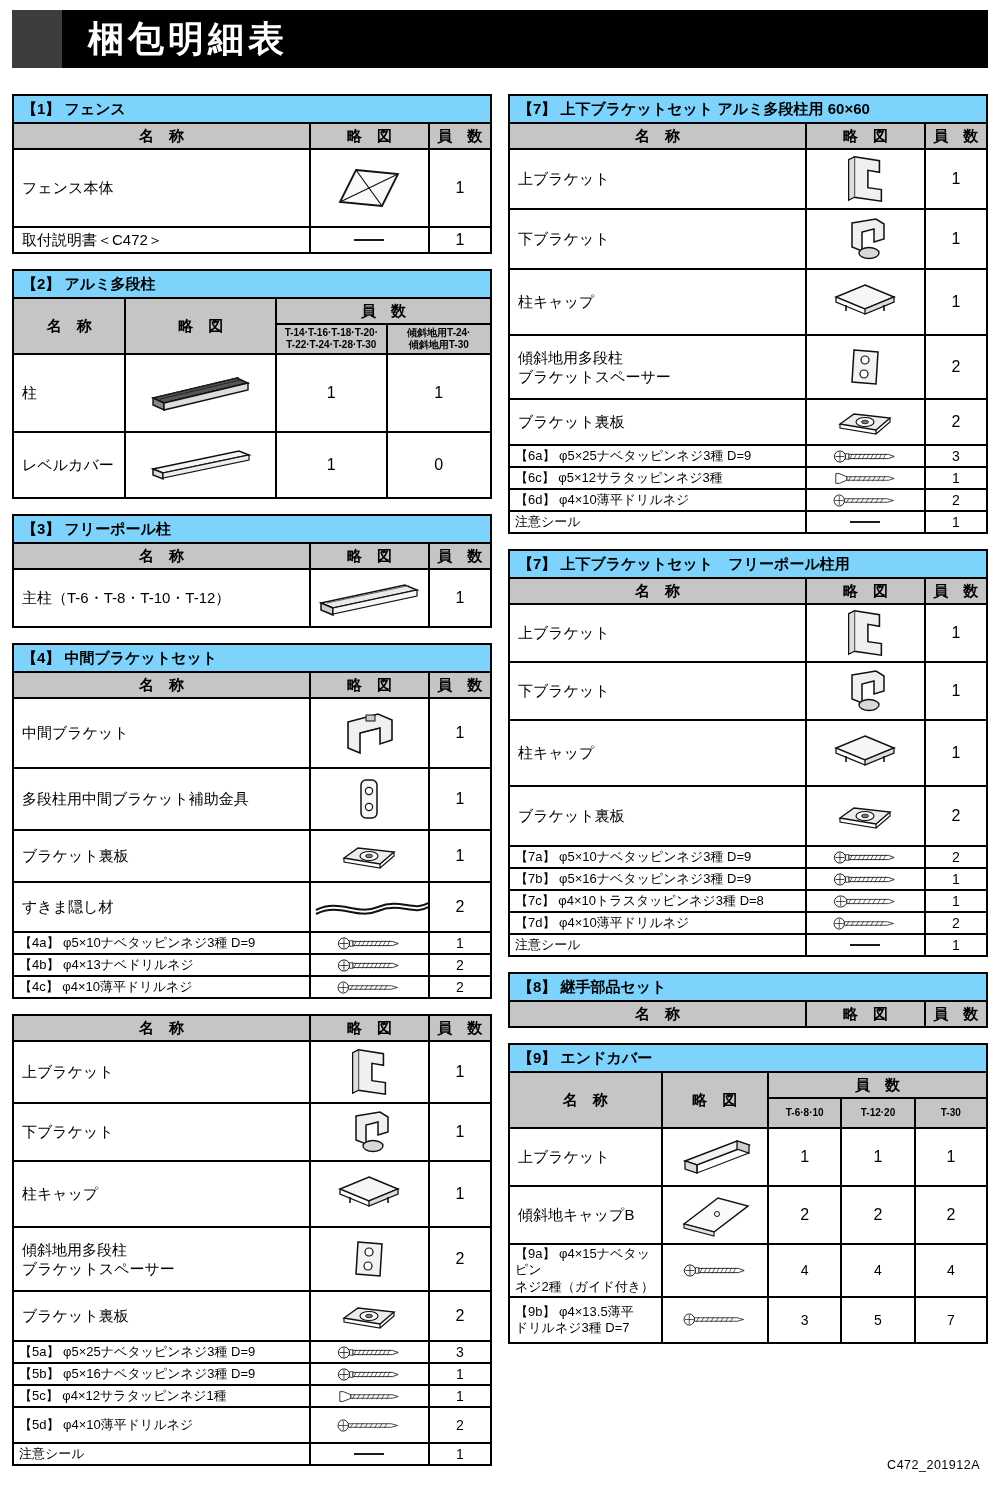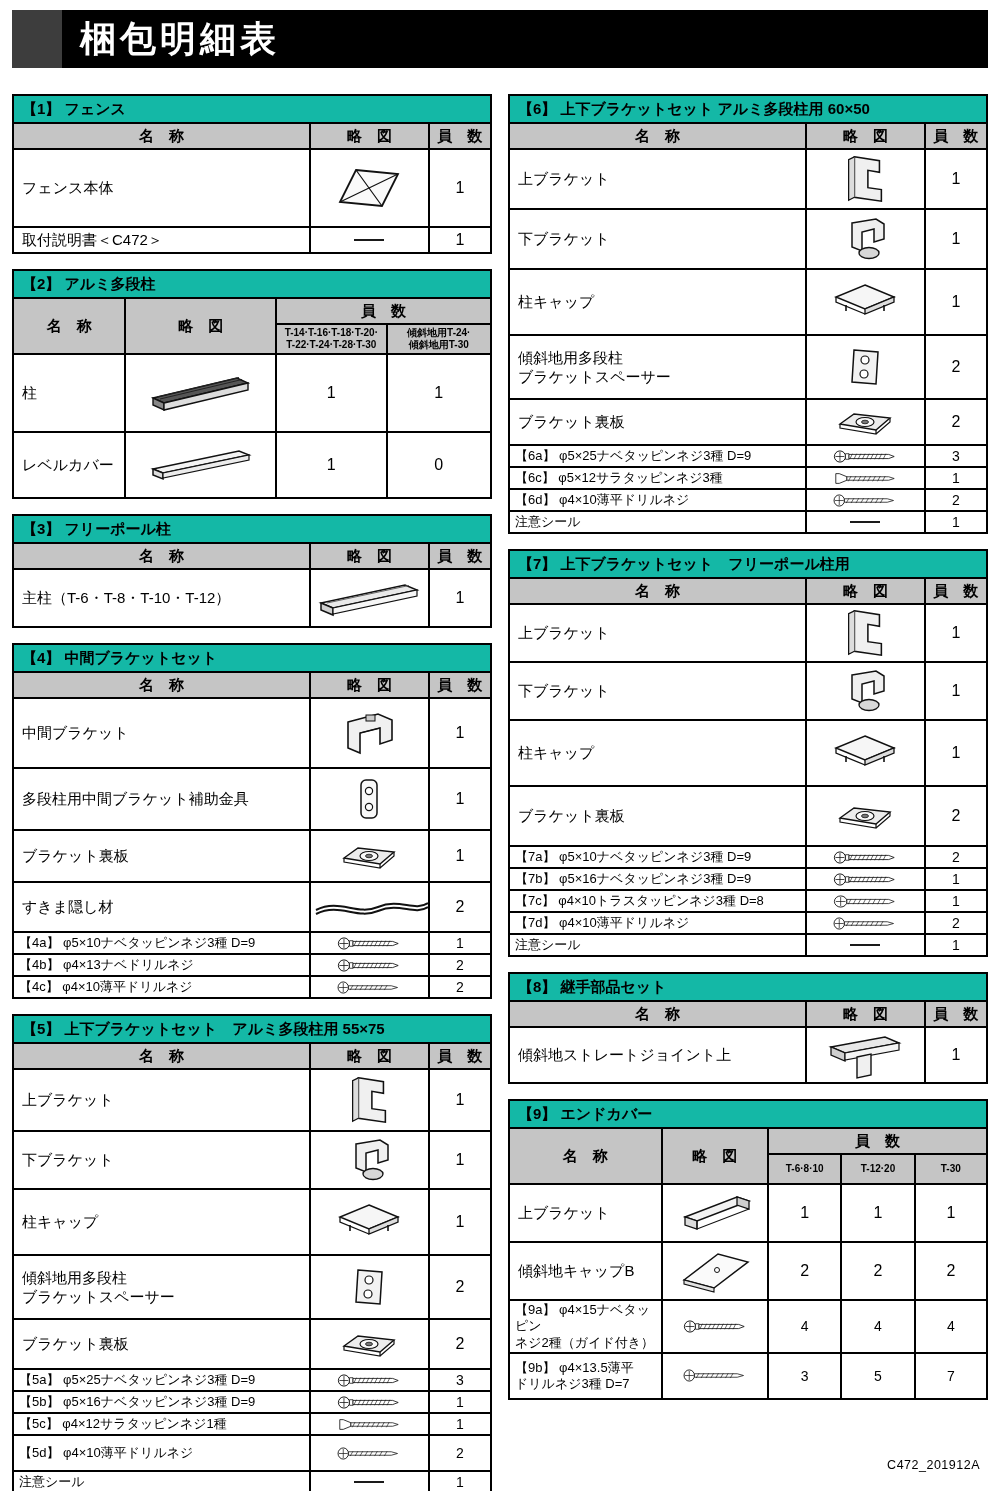--- a/index.html
+++ b/index.html
@@ -1,26 +1,26 @@
 <!DOCTYPE html>
 <html><head>
 <meta charset="utf-8">
 <style>
   html,body{margin:0;padding:0}
   body{width:1000px;height:1491px;background:#fff;color:#000;
        font-family:"Liberation Sans","DejaVu Sans",sans-serif;overflow:hidden}
   .page{position:relative;width:1000px;height:1491px;padding:10px 12px 0;box-sizing:border-box}
   .titlebar{display:flex;align-items:center;height:58px;background:#000;margin-bottom:26px}
   .accent{width:50px;height:58px;background:#3d3d3d;flex:none;margin-right:18px}
-  .title{color:#fff;font-size:36px;font-weight:bold;letter-spacing:4px;margin:0}
+  .title{color:#fff;font-size:36px;font-weight:bold;letter-spacing:4px;margin:8px}
   .columns{display:flex;gap:16px;align-items:flex-start}
   .col{width:480px}
   table.parts{border-collapse:collapse;table-layout:fixed;width:480px;margin:0 0 15px 0}
   table.parts td{border:2px solid #000;overflow:hidden}
-  .ttl{background:#14b8a6;font-weight:bold;font-size:15px;padding:2px 8px;height:22px;vertical-align:middle}
+  .ttl{background:#7dd3fc;font-weight:bold;font-size:15px;padding:2px 8px;height:22px;vertical-align:middle}
   .hc{background:#c5c5c5;font-weight:bold;font-size:15px;text-align:center;height:22px;padding:1px;vertical-align:middle}
   .hc.sub{font-size:10px;line-height:1.2;height:26px}
   .nc{font-size:15px;padding:2px 8px;vertical-align:middle;line-height:1.3;background:#fff}
   .ic{text-align:center;vertical-align:middle;background:#fff;padding:1px}
   .qc{text-align:center;vertical-align:middle;font-size:16px;background:#fff}
   tr.sm .nc{font-size:13px;padding:1px 5px;line-height:1.25}
   tr.sm .qc{font-size:14px}
   .footer{position:absolute;right:20px;top:1458px;font-size:12.5px;letter-spacing:.5px}
   .ic svg{display:block;margin:0 auto}
 </style>
@@ -221,23 +221,20 @@
             </tr>
           </tbody>
         </table>
         <table class="parts">
           <colgroup>
             <col style="width:296px">
             <col style="width:118px">
             <col style="width:62px">
           </colgroup>
           <tbody>
-            <tr>
-              <td class="ttl" colspan="3">【5】 上下ブラケットセット　アルミ多段柱用 55×75</td>
-            </tr>
             <tr class="hr">
               <td class="hc">名　称</td>
               <td class="hc">略　図</td>
               <td class="hc">員　数</td>
             </tr>
             <tr class="dr" style="height:62px">
               <td class="nc">上ブラケット</td>
               <td class="ic"><span><svg width="50" height="52" viewBox="0 0 50 54">
                     <path d="M14 4 L40 8 L40 20 L28 18 L28 36 L42 38 L42 50 L14 46 Z" fill="#f0f0f0" stroke="#111" stroke-width="1.6"></path>
                     <path d="M14 4 L8 7 L8 49 L14 46" fill="#ddd" stroke="#111" stroke-width="1.3"></path>
@@ -334,21 +331,21 @@
       </div>
     <div class="col" id="col-right">
         <table class="parts">
           <colgroup>
             <col style="width:296px">
             <col style="width:118px">
             <col style="width:62px">
           </colgroup>
           <tbody>
             <tr>
-              <td class="ttl" colspan="3">【6】 上下ブラケットセット アルミ多段柱用 60×50</td>
+              <td class="ttl" colspan="3">【7】 上下ブラケットセット アルミ多段柱用 60×60</td>
             </tr>
             <tr class="hr">
               <td class="hc">名　称</td>
               <td class="hc">略　図</td>
               <td class="hc">員　数</td>
             </tr>
             <tr class="dr" style="height:60px">
               <td class="nc">上ブラケット</td>
               <td class="ic"><span><svg width="50" height="52" viewBox="0 0 50 54">
                     <path d="M14 4 L40 8 L40 20 L28 18 L28 36 L42 38 L42 50 L14 46 Z" fill="#f0f0f0" stroke="#111" stroke-width="1.6"></path>
@@ -542,30 +539,20 @@
           </colgroup>
           <tbody>
             <tr>
               <td class="ttl" colspan="3">【8】 継手部品セット</td>
             </tr>
             <tr class="hr">
               <td class="hc">名　称</td>
               <td class="hc">略　図</td>
               <td class="hc">員　数</td>
             </tr>
-            <tr class="dr" style="height:56px">
-              <td class="nc">傾斜地ストレートジョイント上</td>
-              <td class="ic"><span><svg width="80" height="52" viewBox="0 0 80 52">
-                    <path d="M6 18 L60 8 L74 14 L20 24 Z" fill="#e8e8e8" stroke="#111" stroke-width="1.5"></path>
-                    <path d="M6 18 L6 26 L20 32 L20 24 Z" fill="#cfcfcf" stroke="#111" stroke-width="1.3"></path>
-                    <path d="M20 24 L74 14 L74 21 L20 31 Z" fill="#f4f4f4" stroke="#111" stroke-width="1.2"></path>
-                    <path d="M32 28 L46 25 L46 46 L32 49 Z" fill="#f0f0f0" stroke="#111" stroke-width="1.4"></path>
-                  </svg></span></td>
-              <td class="qc">1</td>
-            </tr>
           </tbody>
         </table>
         <table class="parts">
           <colgroup>
             <col style="width:152px">
             <col style="width:106px">
             <col style="width:73px">
             <col style="width:73px">
             <col style="width:72px">
           </colgroup>

